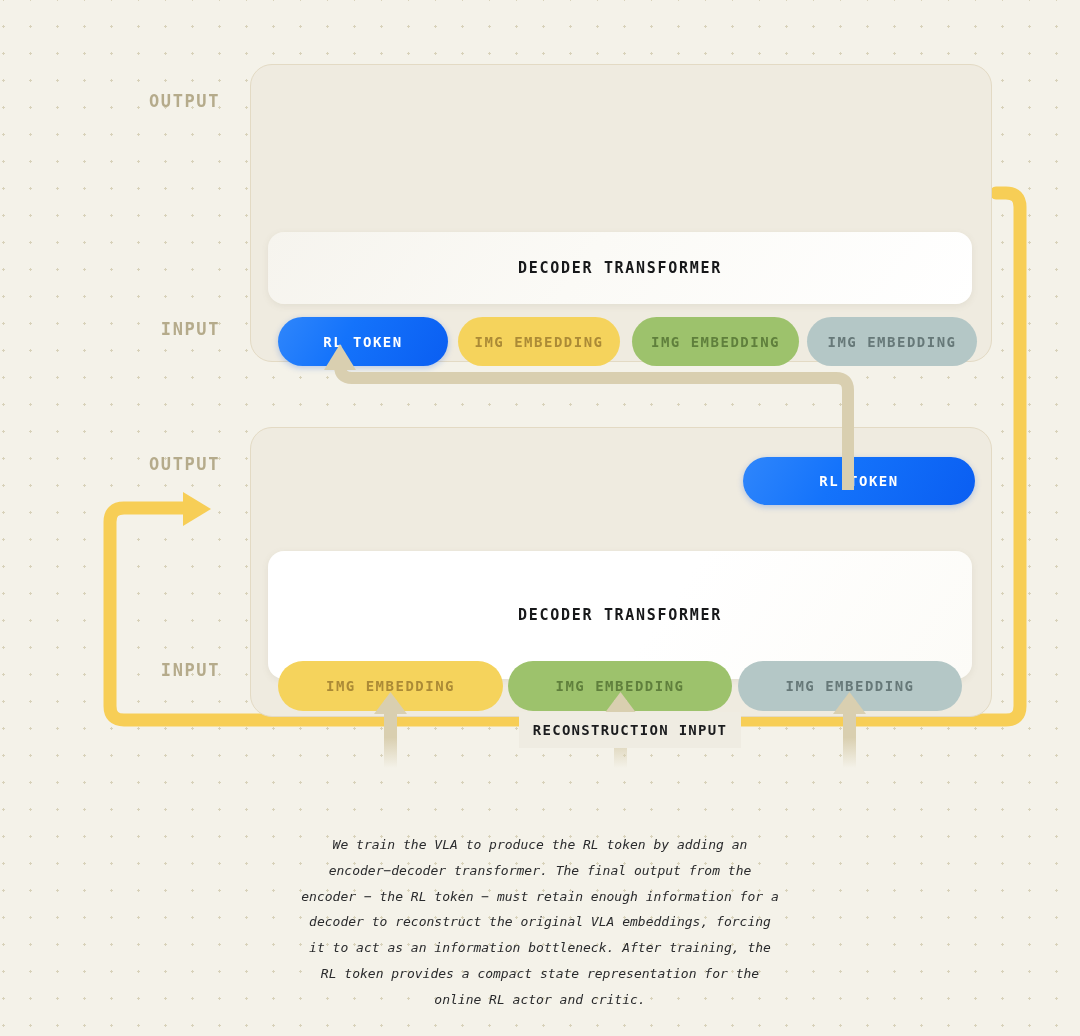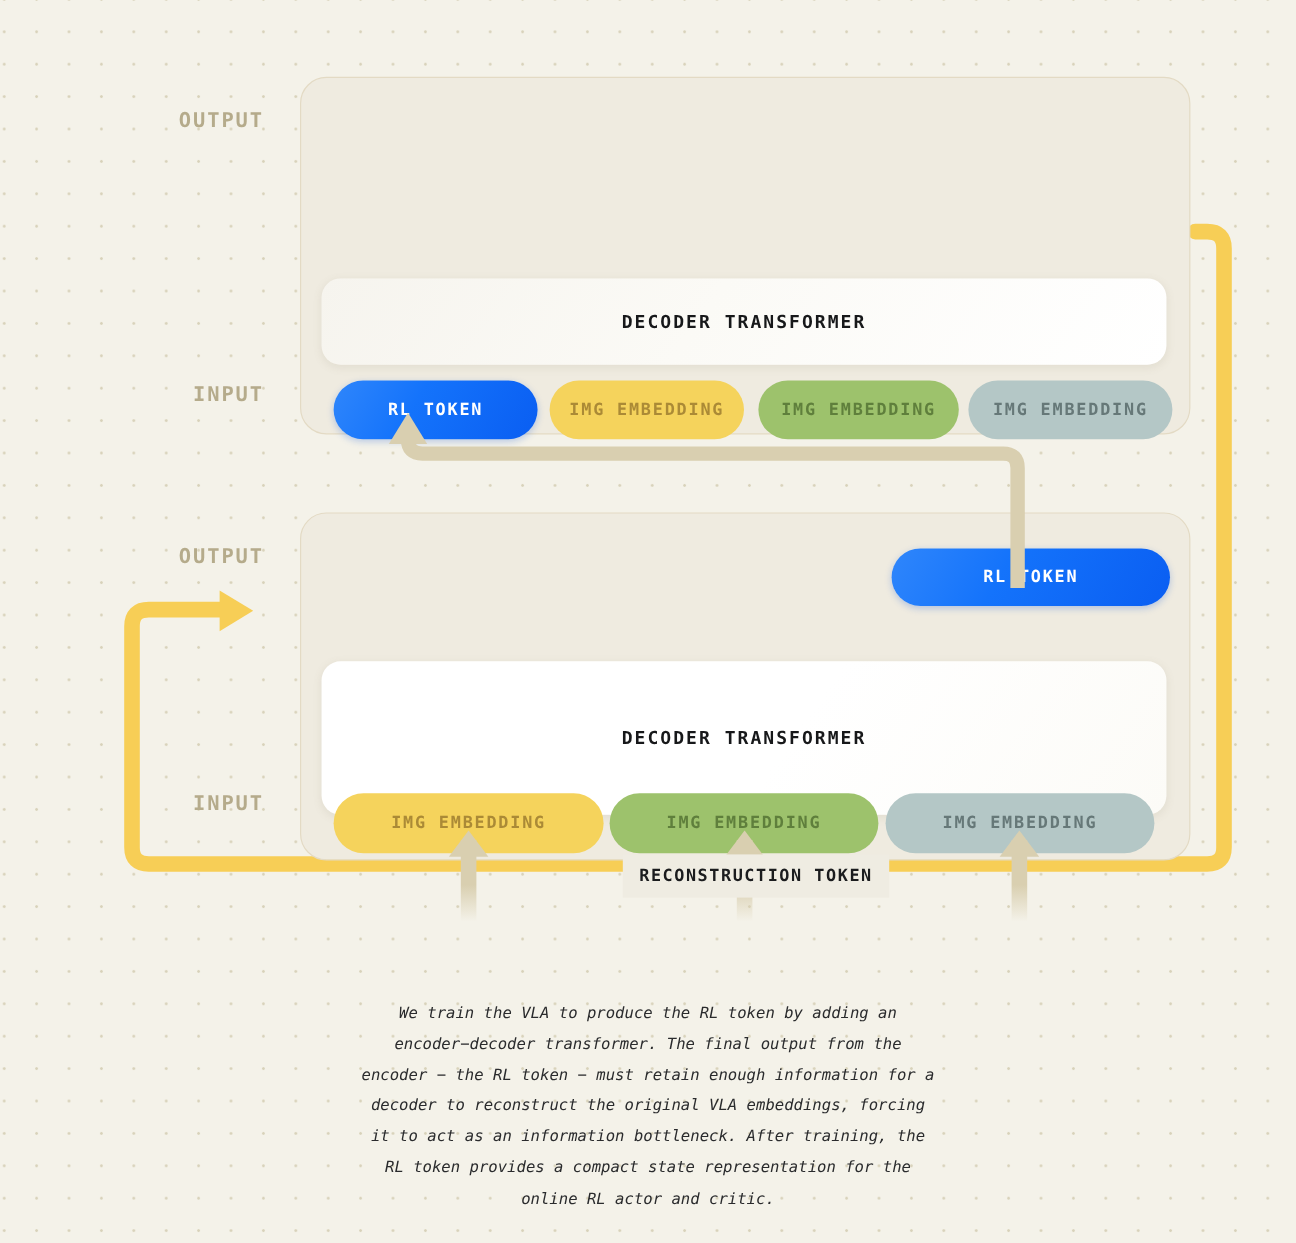--- a/index.html
+++ b/index.html
@@ -243,21 +243,21 @@
   <g>
     <rect x="614" y="700" width="13" height="68" fill="url(#fadeUpGrad)"></rect>
     <path d="M 604 714 L 620.5 692 L 637 714 Z" fill="#d9cfb0"></path>
   </g>
   <g>
     <rect x="843" y="700" width="13" height="68" fill="url(#fadeUpGrad)"></rect>
     <path d="M 833 714 L 849.5 692 L 866 714 Z" fill="#d9cfb0"></path>
   </g>
 </svg>
 
-<div id="reconstruction-loss">RECONSTRUCTION TOKEN</div>
+<div id="reconstruction-loss">RECONSTRUCTION INPUT</div>
 
 <div id="caption">We train the VLA to produce the RL token by adding an
 encoder−decoder transformer. The final output from the
 encoder − the RL token − must retain enough information for a
 decoder to reconstruct the original VLA embeddings, forcing
 it to act as an information bottleneck. After training, the
 RL token provides a compact state representation for the
 online RL actor and critic.</div>
 
 </body></html>

